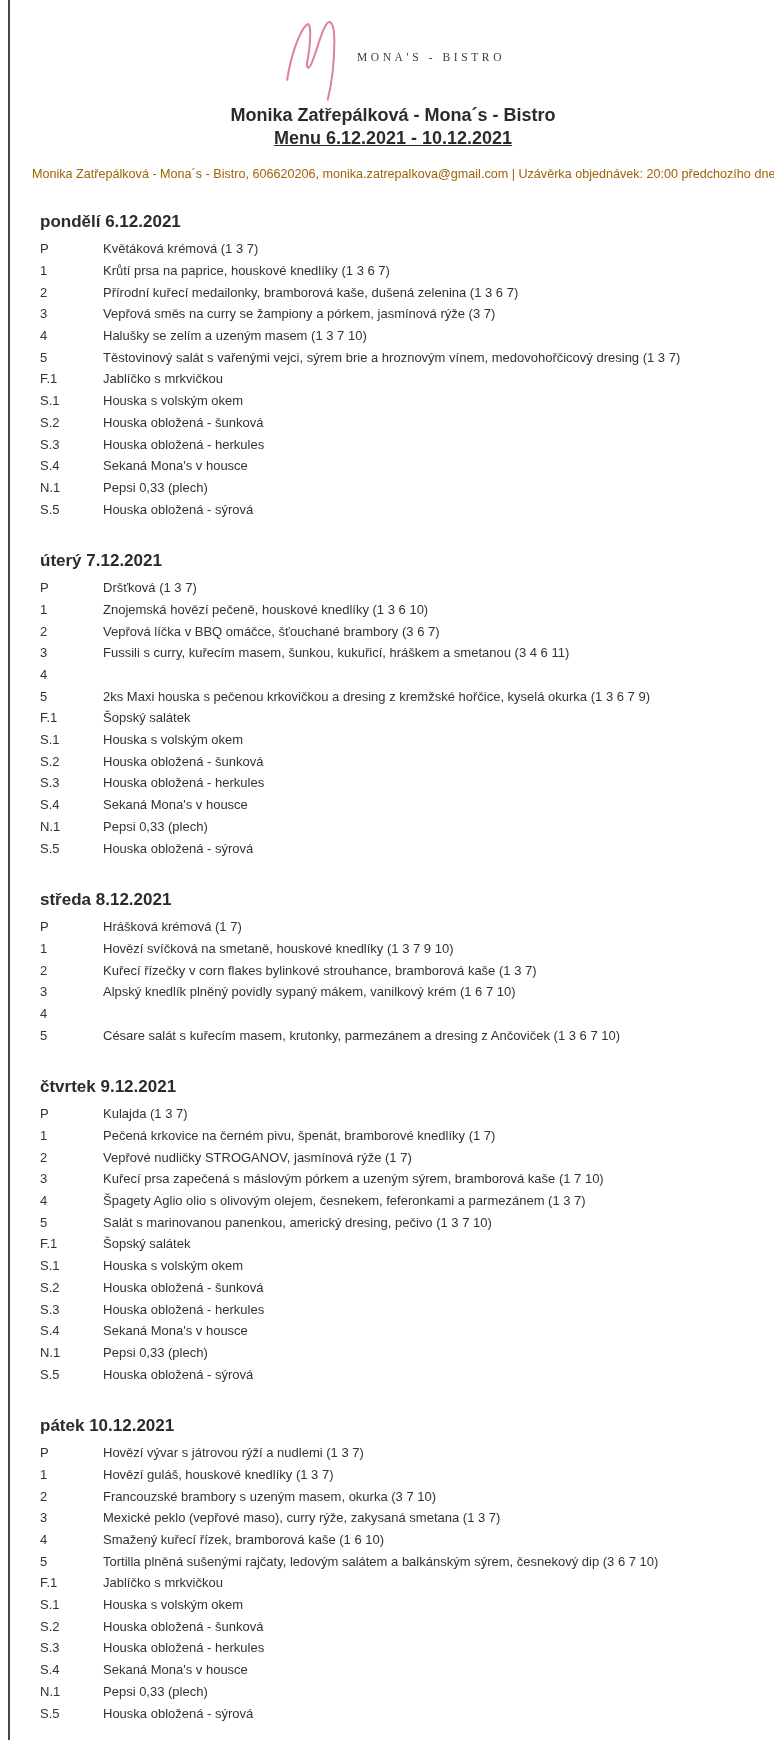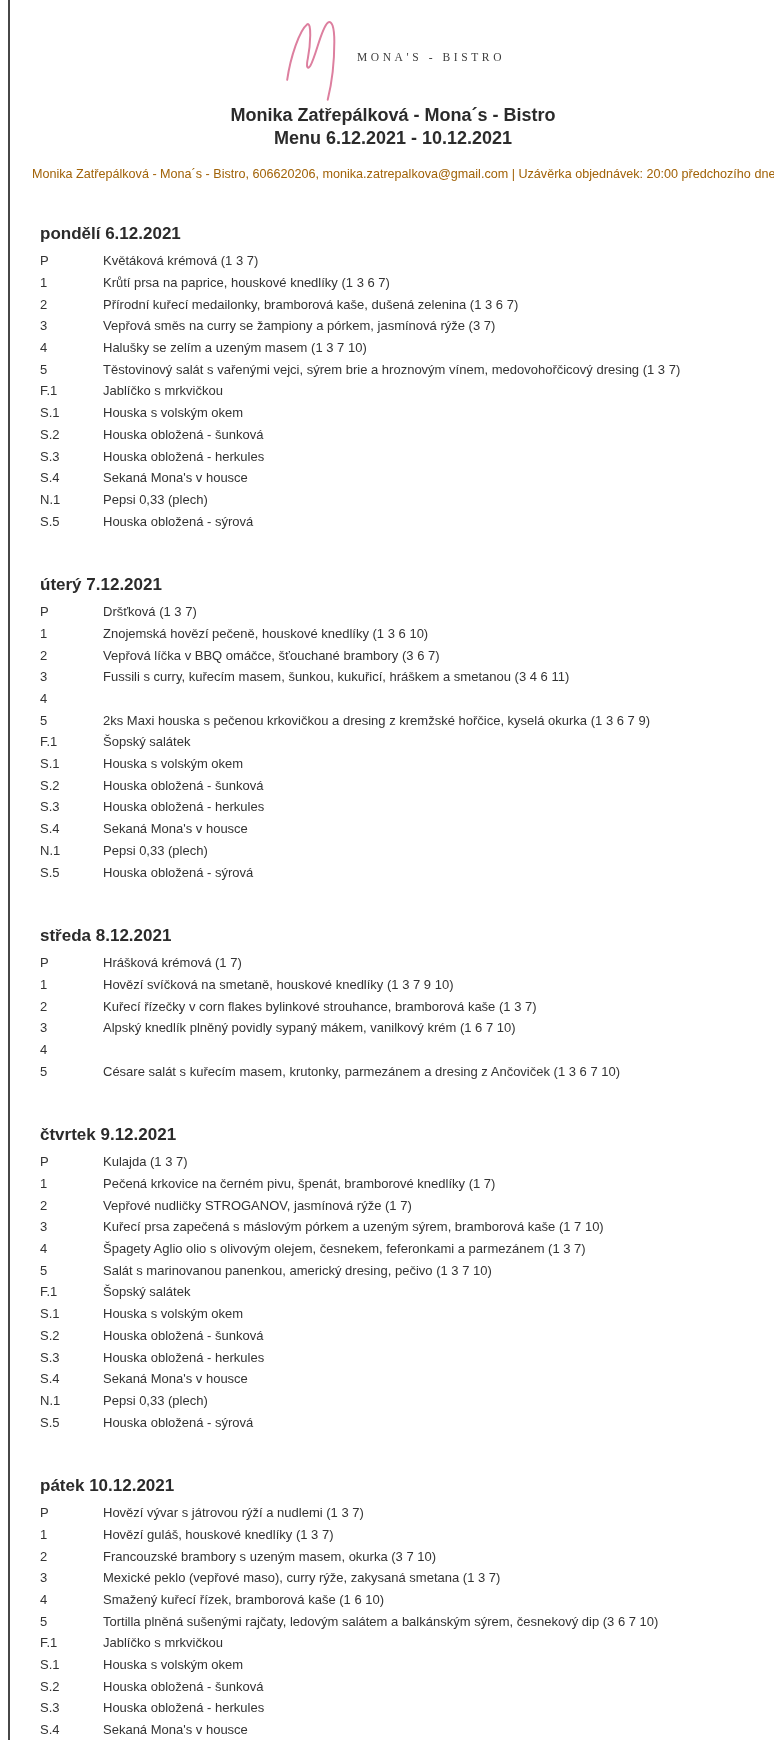--- a/index.html
+++ b/index.html
@@ -54,34 +54,35 @@
     color: #2b2b2b;
     line-height: 23px;
     margin-top: 8px;
   }
   .subtitle {
     text-align: center;
     font-weight: bold;
     font-size: 18px;
     color: #2b2b2b;
     line-height: 23px;
+    text-decoration: underline;
   }
   .contact-line {
     text-align: center;
     font-size: 12.6px;
     color: #a16207;
     margin-top: 17px;
     white-space: nowrap;
   }
   
   .days {
     padding-left: 8px;
   }
   .day {
-    margin-top: 42px;
+    margin-top: 30px;
   }
   .day:first-child {
   }
   .day-heading {
     font-size: 17px;
     font-weight: bold;
     color: #2b2b2b;
     margin: 0 0 5px 0;
     line-height: 22px;
   }

